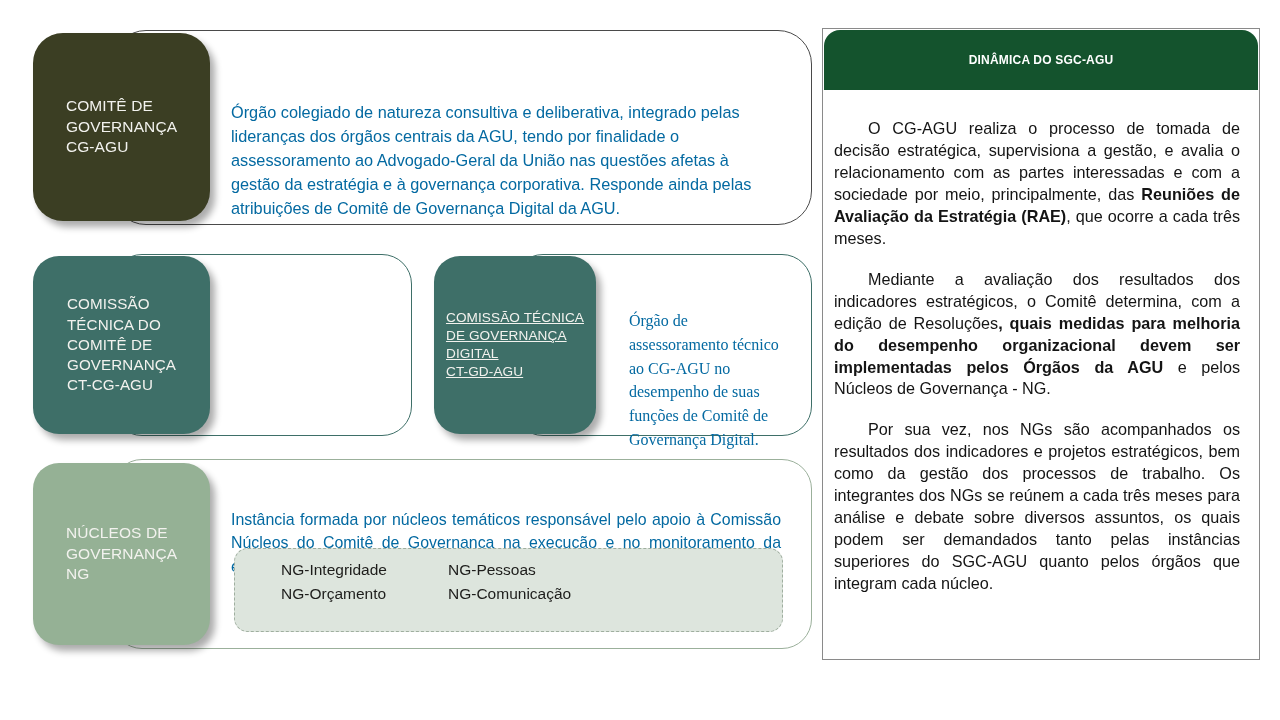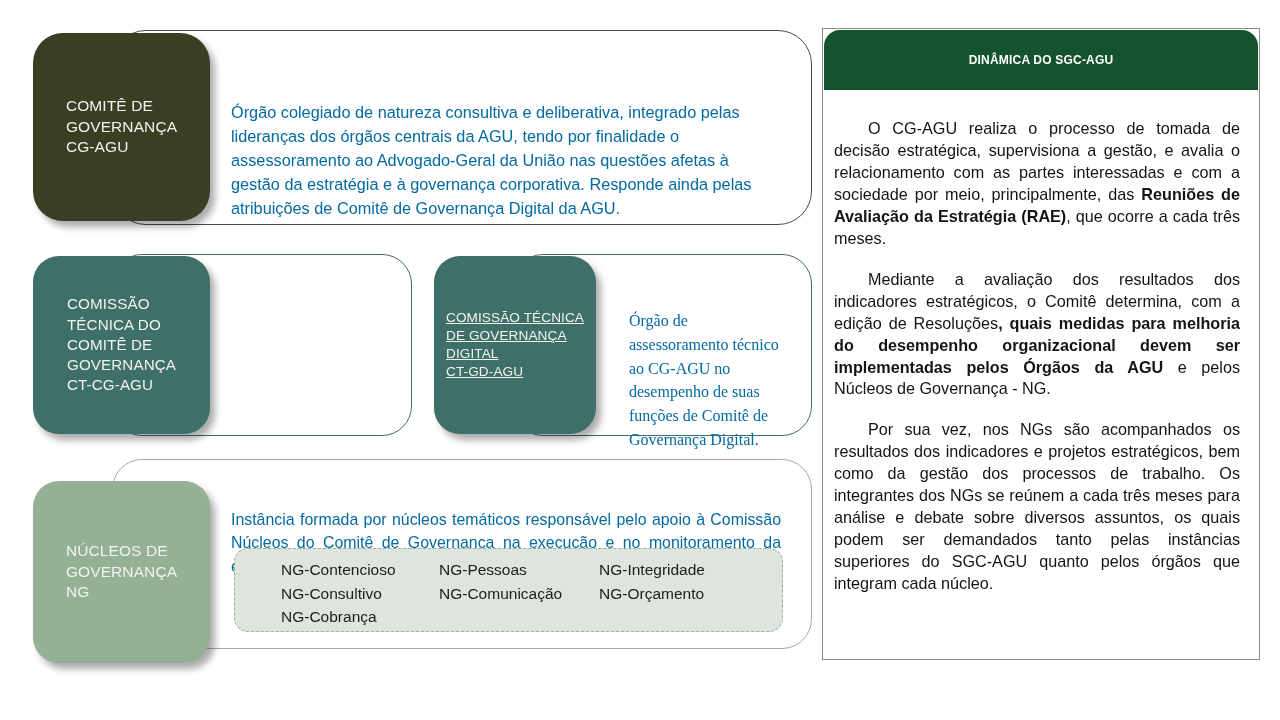--- a/index.html
+++ b/index.html
@@ -56,21 +56,20 @@
     background: #3b3e23;
     border-radius: 30px;
   }
   .tile-teal {
     background: #3e6f68;
     border-radius: 26px;
   }
   .tile-sage {
     background: #95b195;
     border-radius: 26px;
-    margin-top: 18px;
   }
   .tile-label {
     line-height: 1.33;
     letter-spacing: 0.1px;
   }
 
   
   .card-body {
     position: absolute;
     color: #0369a1;
@@ -185,33 +184,28 @@
 
   <div class="tile tile-sage" style="left:33px; top:463px; width:177px; height:182px;">
     <div class="tile-label" style="font-size:15.5px; white-space:pre-line;">NÚCLEOS DE
 GOVERNANÇA
 NG</div>
   </div>
 
   <div class="card-body justify" style="left:231px; top:473px; width:550px; font-size:15.9px; line-height:1.47;">Instância formada por núcleos temáticos responsável pelo apoio à Comissão Núcleos do Comitê de Governança na execução e no monitoramento da estratégia.</div>
 
   <div class="ng-box" style="left:234px; top:548px; width:549px; height:84px;">
-    <div class="ng-col c1">
-      <span>NG-Contencioso</span>
-      <span>NG-Consultivo</span>
-      <span>NG-Cobrança</span>
+    <div class="ng-col c2">
+      <span>NG-Integridade</span>
+      <span>NG-Orçamento</span>
     </div>
     <div class="ng-col c3">
       <span>NG-Pessoas</span>
       <span>NG-Comunicação</span>
     </div>
-    <div class="ng-col c2">
-      <span>NG-Integridade</span>
-      <span>NG-Orçamento</span>
-    </div>
   </div>
 
   <div id="right-panel"></div>
 
   <div id="right-header">
     <span>DINÂMICA DO SGC-AGU</span>
   </div>
 
   <div class="panel-body" id="panel-body">
       <p><span>O CG-AGU realiza o processo de tomada de decisão estratégica, supervisiona a gestão, e avalia o relacionamento com as partes interessadas e com a sociedade por meio, principalmente, das </span><b>Reuniões de Avaliação da Estratégia (RAE)</b><span>, que ocorre a cada três meses.</span></p>

